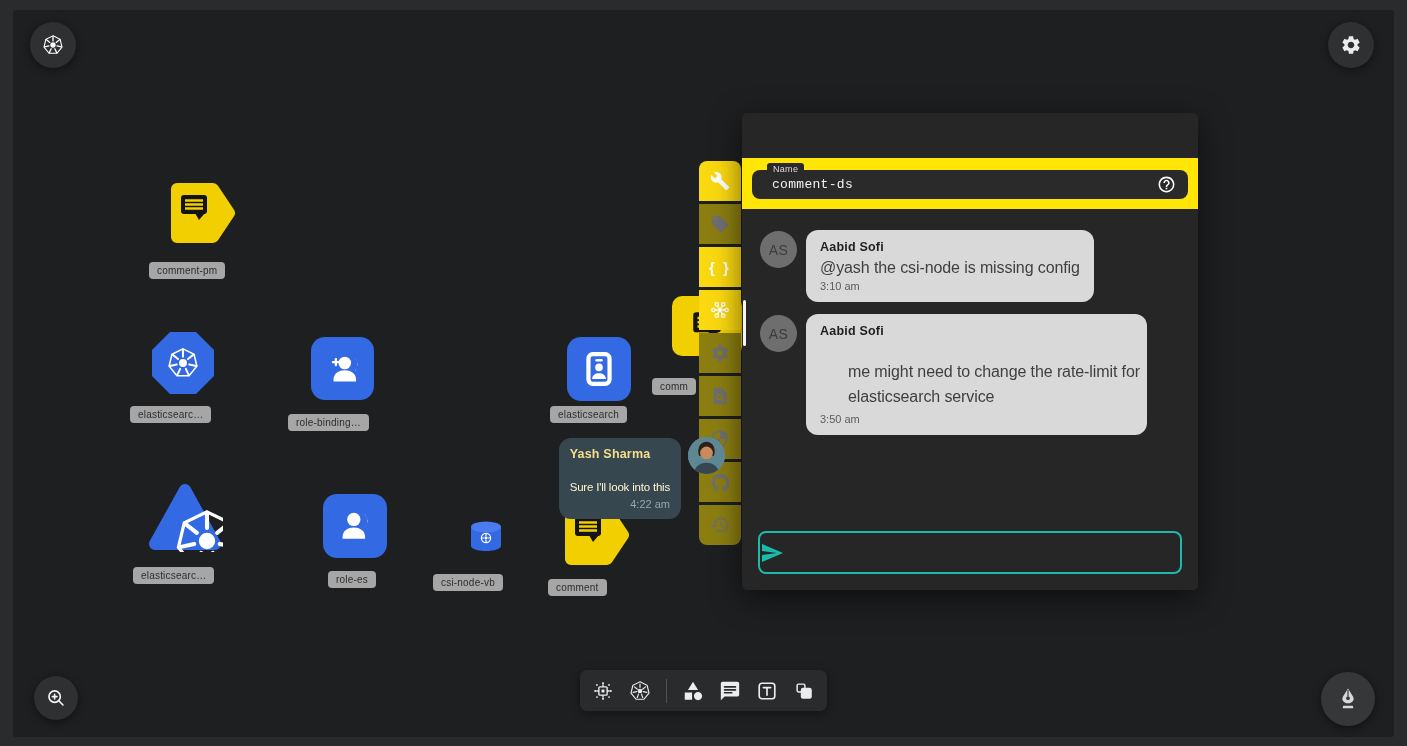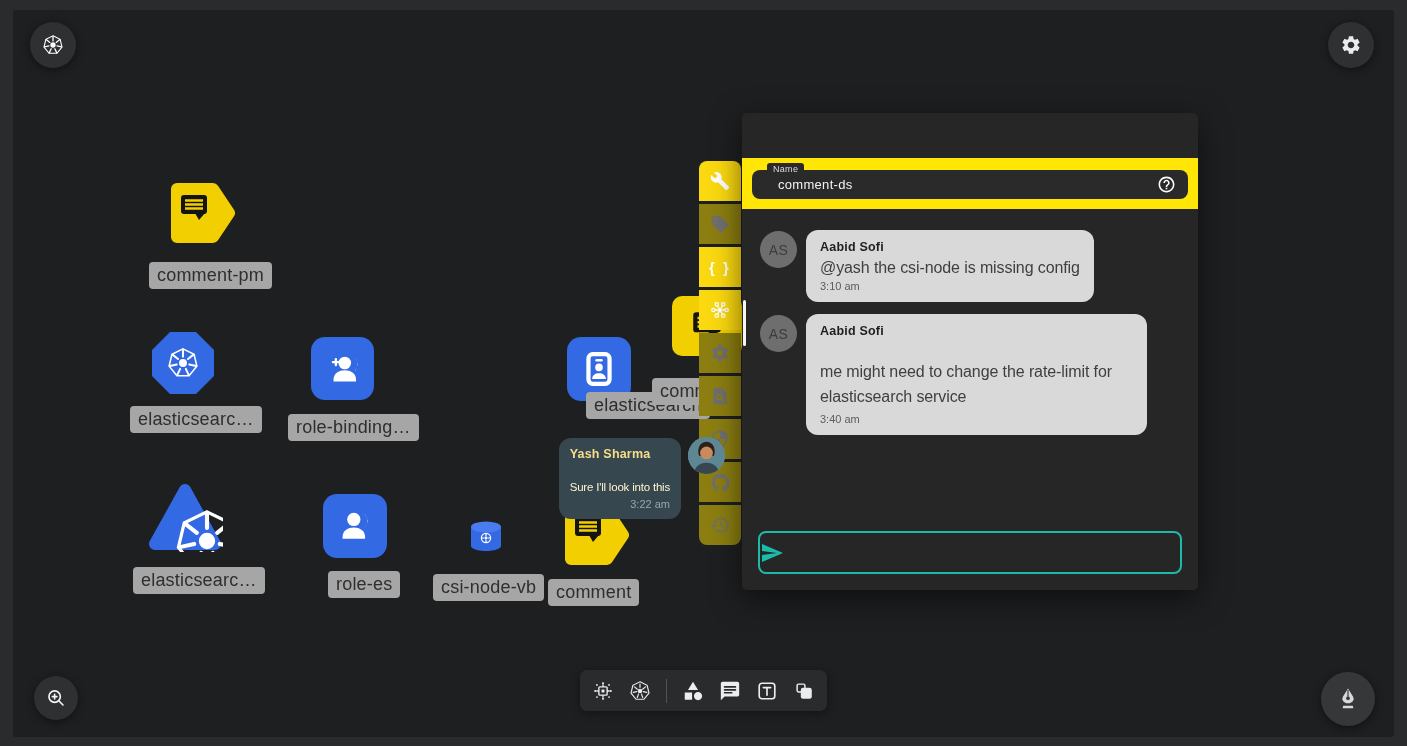--- a/index.html
+++ b/index.html
@@ -5,21 +5,21 @@
   * { margin:0; padding:0; box-sizing:border-box; }
   html,body { width:1407px; height:746px; overflow:hidden; }
   body { position:relative; background:#292b2d; font-family:"Liberation Sans", sans-serif; }
   #canvas { position:absolute; left:13px; top:10px; right:13px; bottom:9px; background:#1e1f21; border-radius:3px; }
 
   
   .circle-btn { position:absolute; border-radius:50%; background:#2e3032; display:flex; align-items:center; justify-content:center; cursor:pointer; box-shadow:0 2px 8px rgba(0,0,0,.45); z-index:6; }
 
   
   .node { position:absolute; z-index:1; }
-  .node-label { position:absolute; z-index:1; background:#a6a6a6; color:#2e2e2e; font-size:18px; padding:3px 8px; border-radius:4px; white-space:nowrap; letter-spacing:.2px; }
+  .node-label { position:absolute; z-index:1; background:#a6a6a6; color:#2e2e2e; font-size:10px; padding:3px 8px; border-radius:4px; white-space:nowrap; letter-spacing:.2px; }
   .rsq { border-radius:14px; background:#3369e3; display:flex; align-items:center; justify-content:center; }
   .oct { background:#3369e3; clip-path:polygon(29% 0,71% 0,100% 29%,100% 71%,71% 100%,29% 100%,0 71%,0 29%); display:flex; align-items:center; justify-content:center; }
 
   
   #side-toolbar { position:absolute; left:699px; top:161px; width:42px; z-index:2; display:flex; flex-direction:column; gap:3px; }
   .tb-btn { width:42px; height:40px; display:flex; align-items:center; justify-content:center; cursor:pointer; }
   .tb-on  { background:#fbd910; color:#ffffff; }
   .tb-off { background:#8c7e11; color:#6f6f6f; cursor:default; }
   .tb-btn:first-child { border-radius:8px 8px 0 0; }
   .tb-btn:last-child  { border-radius:0 0 8px 8px; }
@@ -27,21 +27,21 @@
 
   
   #panel { position:absolute; left:742px; top:113px; width:456px; height:477px; background:#262626; border-radius:5px; z-index:3; box-shadow:0 8px 30px rgba(0,0,0,.55); }
   #panel-header { position:absolute; left:0; top:0; right:0; height:45px; border-radius:5px 5px 0 0; background:linear-gradient(90deg,#b89b02,#f0ce00); display:flex; align-items:center; padding:0 14px; }
   #panel-title { color:#fffdf2; font-size:15px; letter-spacing:.4px; flex:1; }
   .hdr-icons { display:flex; align-items:center; gap:17px; }
   .hdr-icons span { width:20px; height:20px; color:#fff; cursor:pointer; }
   #name-section { position:absolute; left:0; top:45px; right:0; height:51px; background:#ffe607; padding:12px 10px 10px 10px; }
   #name-field { position:relative; width:100%; height:100%; background:#2a2a2a; border-radius:8px; display:flex; align-items:center; }
   #name-chip { position:absolute; top:-7px; left:15px; background:#2a2a2a; color:#dcdcdc; font-size:9px; padding:1px 6px; border-radius:3px; letter-spacing:.3px; }
-  #name-input { flex:1; background:transparent; border:none; outline:none; color:#f2f2f2; font-size:13px; padding:0 26px; font-family:Liberation Sans, sans-serif; letter-spacing:.3px; }
+  #name-input { flex:1; background:transparent; border:none; outline:none; color:#f2f2f2; font-size:13px; padding:0 20px; font-family:Liberation Mono, monospace; letter-spacing:.3px; }
   #name-help { width:19px; height:19px; color:#fff; margin-right:12px; flex:none; cursor:pointer; }
 
   .msg { position:absolute; }
   .avatar { position:absolute; width:37px; height:37px; border-radius:50%; background:#6e6e6e; color:#3c3c3c; font-size:14px; display:flex; align-items:center; justify-content:center; letter-spacing:.5px; }
   .bubble { position:absolute; background:#d9d9d9; border-radius:12px; padding:10px 14px; color:#3f3f3f; }
   .m-name { font-weight:bold; font-size:12.5px; color:#1f1f1f; letter-spacing:.2px; }
   .m-text { font-size:16px; margin-top:5px; white-space:nowrap; letter-spacing:-0.1px; }
   .m-text.wrap { white-space:normal; width:310px; line-height:1.55; }
   .m-time { font-size:11px; color:#5c5c5c; margin-top:3px; }
   .bubble.dark { background:#37474f; }
@@ -139,21 +139,21 @@
 <div class="node rsq" style="left:567px;top:337px;width:64px;height:64px;">
   <span style="width:38px;height:38px;color:#fff;">
     <svg viewBox="0 0 36 36" fill="none" stroke="currentColor">
       <rect x="8" y="4" width="20" height="28" rx="4" stroke-width="4"></rect>
       <rect x="14.5" y="8.5" width="7" height="2.4" rx="1.2" fill="currentColor" stroke="none"></rect>
       <circle cx="18" cy="16.5" r="3.6" fill="currentColor" stroke="none"></circle>
       <path d="M11.5 27.5c0-3.6 2.9-5.4 6.5-5.4s6.5 1.8 6.5 5.4Z" fill="currentColor" stroke="none"></path>
     </svg>
   </span>
 </div>
-<div class="node-label" style="left:550px;top:392px;margin-left:36px;">elasticsearch</div>
+<div class="node-label" style="left:550px;top:406px;">elasticsearch</div>
 
 <div class="node" style="left:672px;top:296px;width:70px;height:60px;border-radius:10px;background:#f2cf00;display:flex;align-items:center;justify-content:center;">
   <span style="width:36px;height:32px;">
     <svg viewBox="0 0 34 30">
       <rect x="4" y="2" width="26" height="19" rx="3" fill="#141414"></rect>
       <path d="M8 7.5h18M8 11.5h18M8 15.5h18" stroke="#f2cf00" stroke-width="2.4"></path>
       <path d="M18 20 H28 L22 27 Z" fill="#141414"></path>
     </svg>
   </span>
 </div>
@@ -302,30 +302,30 @@
       <div class="m-name">Aabid Sofi</div>
       <div class="m-text">@yash the csi-node is missing config</div>
       <div class="m-time">3:10 am</div>
     </div>
   </div>
 
   <div class="msg">
     <div class="avatar" style="left:18px;top:202px;">AS</div>
     <div class="bubble" style="left:64px;top:201px;width:341px;">
       <div class="m-name">Aabid Sofi</div>
-      <div class="m-text wrap" style="margin-top:22px;">me might need to change the rate-limit for elasticsearch service</div>
-      <div class="m-time">3:40 am</div>
+      <div class="m-text wrap" style="margin-top:22px;margin-left:28px;">me might need to change the rate-limit for elasticsearch service</div>
+      <div class="m-time">3:50 am</div>
     </div>
   </div>
 
   <div class="msg">
     <div class="bubble dark" style="right:61px;top:325px;padding:9px 11px;">
       <div class="m-name">Yash Sharma</div>
       <div class="m-text">Sure I'll look into this</div>
-      <div class="m-time">3:22 am</div>
+      <div class="m-time">4:22 am</div>
     </div>
     <div class="avatar" style="right:17px;top:324px;overflow:hidden;background:#5e8794;">
       <svg viewBox="0 0 36 36">
         <rect width="36" height="36" fill="#5e8794"></rect>
         <path d="M10 14c0-6 3.6-9.5 8-9.5s8 3.5 8 9.5c0 2-.5 3.5-1 4.5l-7-1.5-7 1.5c-.5-1-1-2.5-1-4.5z" fill="#2e2019"></path>
         <circle cx="18" cy="15.5" r="6.2" fill="#c98a5e"></circle>
         <path d="M6 36c0-7 5.4-11 12-11s12 4 12 11z" fill="#37474f"></path>
       </svg>
     </div>
   </div>

